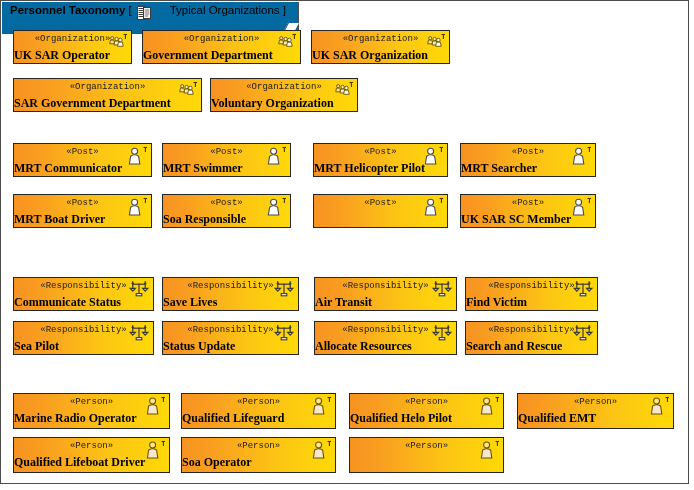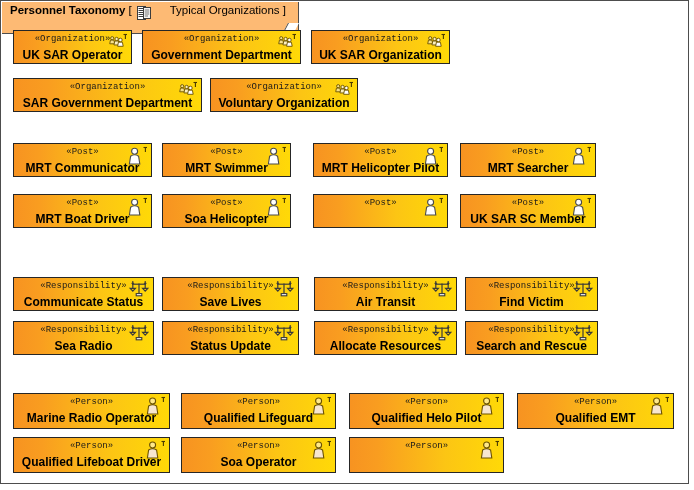--- a/index.html
+++ b/index.html
@@ -5,21 +5,21 @@
   html,body{margin:0;padding:0;background:#ffffff;}
   body{width:694px;height:490px;overflow:hidden;
        font-family:"Liberation Sans", sans-serif;}
 
   
   #frame{position:absolute;left:0;top:0;width:689px;height:484px;
          border:1px solid #4d4d4d;box-sizing:border-box;background:#fff;}
 
   
   #title-tab{position:absolute;left:1px;top:1px;height:32px;
-             background:#fdba74;border-right:1px solid #4d4d4d;
+             background:#0369a1;border-right:1px solid #4d4d4d;
              border-bottom:1px solid #4d4d4d;
              display:flex;align-items:center;padding:0 9px 16px 8px;
              box-sizing:border-box;}
   #title-tab:after{content:"";position:absolute;right:-1px;top:21px;
              width:10px;height:10px;border-left:1px solid #4d4d4d;
              transform:skewX(-28deg);transform-origin:top left;
              background:#fff;}
   .tab-title{font-size:11.5px;font-weight:bold;color:#000;white-space:nowrap;}
   .tab-brk{font-size:11.5px;color:#000;margin:0 3px;}
   .tab-sub{font-size:11.5px;color:#000;white-space:nowrap;margin-left:16px;}
@@ -27,22 +27,22 @@
                 position:relative;top:3px;}
 
   
   .elbox{position:absolute;box-sizing:border-box;
          border:1px solid #262626;
          background:linear-gradient(to right,#f79321 0%,#f99d20 18%,#fcc514 62%,#ffd907 100%);
          overflow:hidden;}
   .el-stereo{position:absolute;left:0;right:0;top:3px;text-align:center;
              font-size:9px;color:#1a1a1a;letter-spacing:0px;
              white-space:nowrap;font-family:Liberation Mono, monospace;}
-  .el-name{position:absolute;left:0;right:0;top:17px;text-align:center;
-           font-size:12px;font-weight:bold;color:#000;white-space:nowrap;}
+  .el-name{position:absolute;left:0;right:0;top:17px;text-align:left;
+           font-size:12px;font-weight:bold;color:#000;white-space:nowrap;font-family:Liberation Serif, serif;}
   .el-icon{position:absolute;top:2px;right:3px;width:22px;height:20px;}
 
   
 </style>
 </head>
 <body>
 
 <div id="frame">
 
   <div id="title-tab">
@@ -187,21 +187,21 @@
         <div class="el-name">MRT Boat Driver</div>
         <span class="el-icon"><svg width="22" height="20" viewBox="0 0 22 20">
             <circle cx="8.6" cy="5.2" r="3.0" fill="#ffffff" stroke="#4a4a4a" stroke-width="1.1"></circle>
             <path d="M3.4,18 L4.6,10.2 Q8.6,7.4 12.6,10.2 L13.8,18 Z" fill="#ffffff" stroke="#4a4a4a" stroke-width="1.1"></path>
             <line x1="17.5" y1="1.5" x2="21" y2="1.5" stroke="#4a3b00" stroke-width="1.1"></line>
             <line x1="19.4" y1="1.5" x2="19.4" y2="6" stroke="#4a3b00" stroke-width="1.1"></line>
           </svg></span>
       </div>
       <div class="elbox" style="left: 161px; top: 193px; width: 129px; height: 34px; background: linear-gradient(to right, rgb(247, 147, 33) 0%, rgb(249, 157, 32) 18%, rgb(252, 197, 20) 62%, rgb(255, 217, 7) 100%); border-color: rgb(38, 38, 38);">
         <div class="el-stereo">«Post»</div>
-        <div class="el-name">Soa Helicopter</div>
+        <div class="el-name">Soa Responsible</div>
         <span class="el-icon"><svg width="22" height="20" viewBox="0 0 22 20">
             <circle cx="8.6" cy="5.2" r="3.0" fill="#ffffff" stroke="#4a4a4a" stroke-width="1.1"></circle>
             <path d="M3.4,18 L4.6,10.2 Q8.6,7.4 12.6,10.2 L13.8,18 Z" fill="#ffffff" stroke="#4a4a4a" stroke-width="1.1"></path>
             <line x1="17.5" y1="1.5" x2="21" y2="1.5" stroke="#4a3b00" stroke-width="1.1"></line>
             <line x1="19.4" y1="1.5" x2="19.4" y2="6" stroke="#4a3b00" stroke-width="1.1"></line>
           </svg></span>
       </div>
       <div class="elbox" style="left: 312px; top: 193px; width: 135px; height: 34px; background: linear-gradient(to right, rgb(247, 147, 33) 0%, rgb(249, 157, 32) 18%, rgb(252, 197, 20) 62%, rgb(255, 217, 7) 100%); border-color: rgb(38, 38, 38);">
         <div class="el-stereo">«Post»</div>
         <span class="el-icon"><svg width="22" height="20" viewBox="0 0 22 20">
@@ -276,21 +276,21 @@
             <line x1="4.8" y1="4.2" x2="4.8" y2="8.4" stroke="#3a3a3a" stroke-width="1.2" fill="none"></line>
             <line x1="17.2" y1="4.2" x2="17.2" y2="8.4" stroke="#3a3a3a" stroke-width="1.2" fill="none"></line>
             <path d="M2.2,8.4 L7.4,8.4 L4.8,11.2 Z" stroke="#3a3a3a" stroke-width="1.2" fill="none"></path>
             <path d="M14.6,8.4 L19.8,8.4 L17.2,11.2 Z" stroke="#3a3a3a" stroke-width="1.2" fill="none"></path>
             <path d="M4.8,1.0 L4.8,4.0 M3.7,2.9 L4.8,4.2 L5.9,2.9" stroke="#3a3a3a" stroke-width="1.1" fill="none"></path>
             <path d="M17.2,1.0 L17.2,4.0 M16.1,2.9 L17.2,4.2 L18.3,2.9" stroke="#3a3a3a" stroke-width="1.1" fill="none"></path>
           </svg></span>
       </div>
       <div class="elbox" style="left: 12px; top: 320px; width: 141px; height: 34px; background: linear-gradient(to right, rgb(247, 147, 33) 0%, rgb(249, 157, 32) 18%, rgb(252, 197, 20) 62%, rgb(255, 217, 7) 100%); border-color: rgb(38, 38, 38);">
         <div class="el-stereo">«Responsibility»</div>
-        <div class="el-name">Sea Radio</div>
+        <div class="el-name">Sea Pilot</div>
         <span class="el-icon"><svg width="22" height="20" viewBox="0 0 22 20">
             <line x1="11" y1="3.6" x2="11" y2="14" stroke="#3a3a3a" stroke-width="1.2" fill="none"></line>
             <line x1="4" y1="4.2" x2="18" y2="4.2" stroke="#3a3a3a" stroke-width="1.2" fill="none"></line>
             <rect x="8.2" y="13.6" width="5.6" height="2.2" fill="#ffffff" stroke="#3a3a3a" stroke-width="1.1"></rect>
             <line x1="4.8" y1="4.2" x2="4.8" y2="8.4" stroke="#3a3a3a" stroke-width="1.2" fill="none"></line>
             <line x1="17.2" y1="4.2" x2="17.2" y2="8.4" stroke="#3a3a3a" stroke-width="1.2" fill="none"></line>
             <path d="M2.2,8.4 L7.4,8.4 L4.8,11.2 Z" stroke="#3a3a3a" stroke-width="1.2" fill="none"></path>
             <path d="M14.6,8.4 L19.8,8.4 L17.2,11.2 Z" stroke="#3a3a3a" stroke-width="1.2" fill="none"></path>
             <path d="M4.8,1.0 L4.8,4.0 M3.7,2.9 L4.8,4.2 L5.9,2.9" stroke="#3a3a3a" stroke-width="1.1" fill="none"></path>
             <path d="M17.2,1.0 L17.2,4.0 M16.1,2.9 L17.2,4.2 L18.3,2.9" stroke="#3a3a3a" stroke-width="1.1" fill="none"></path>

